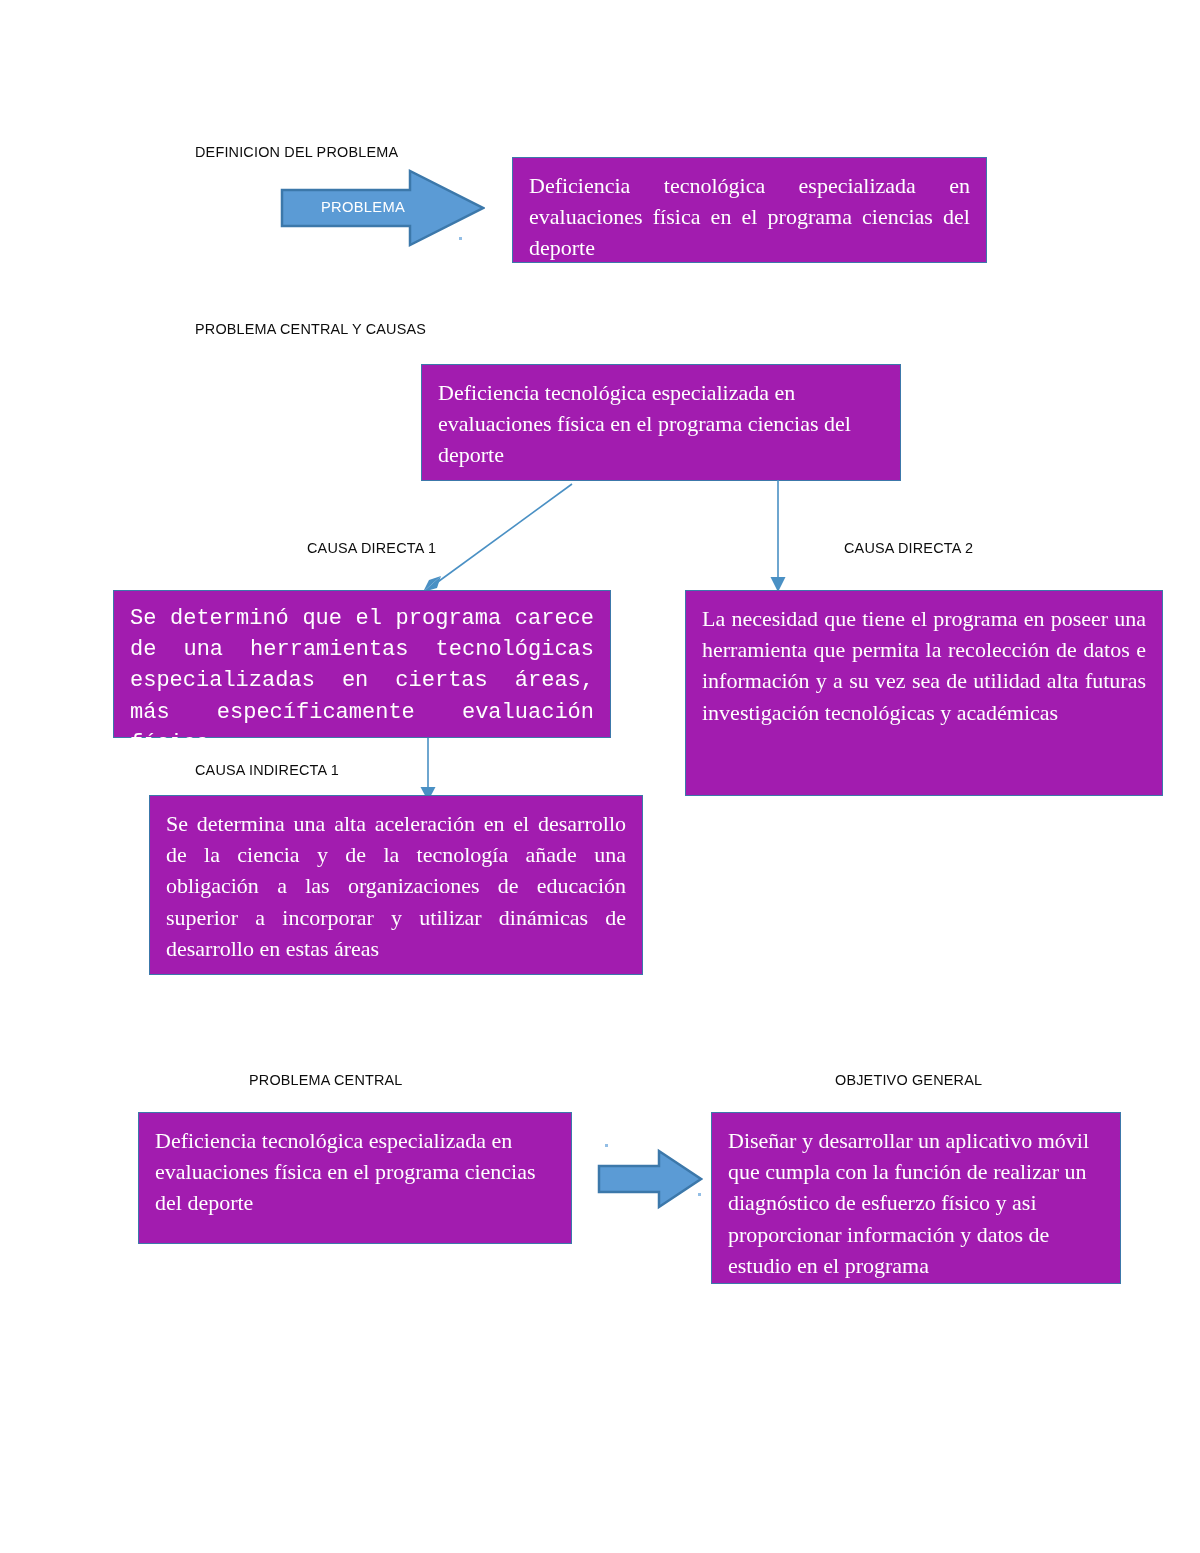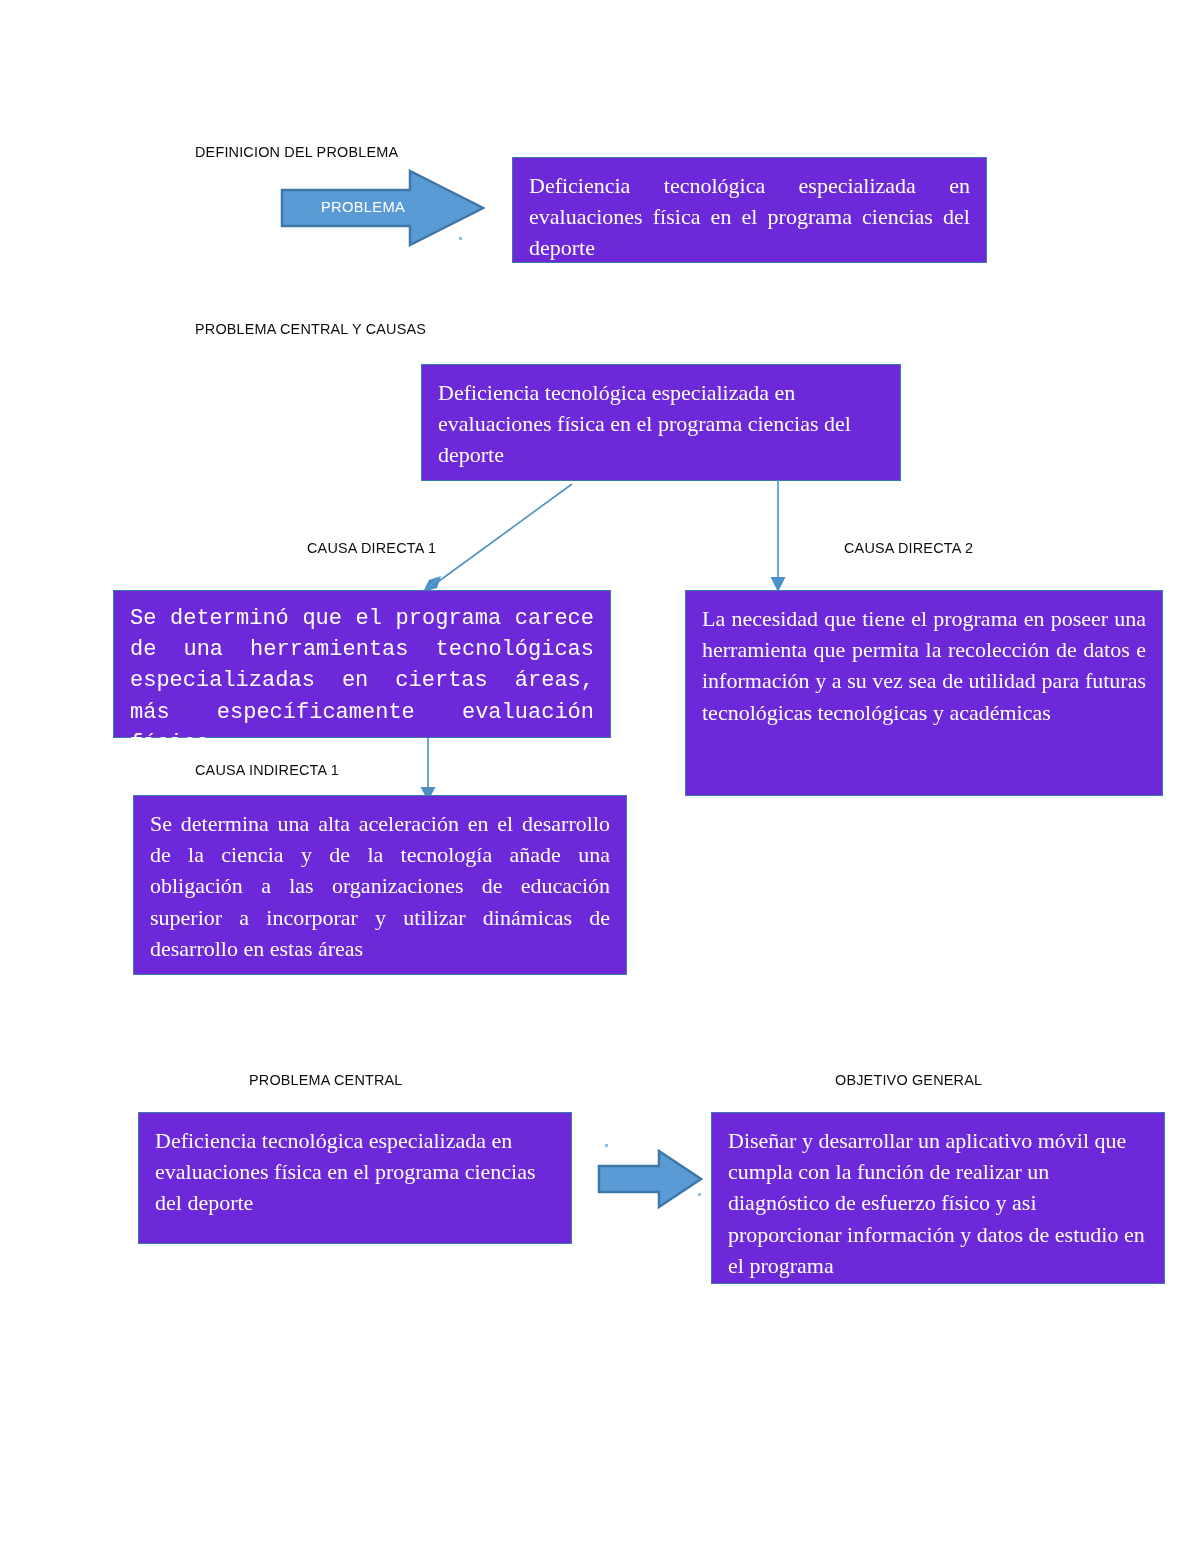--- a/index.html
+++ b/index.html
@@ -30,21 +30,21 @@
     letter-spacing: 0.2px;
     color: #0d0d0d;
     white-space: nowrap;
     transform: scaleX(0.93);
     transform-origin: left center;
   }
   
   .box {
     position: absolute;
     box-sizing: border-box;
-    background: #6d28d9;
+    background: #a21caf;
     border: 1.5px solid #3c78aa;
     color: #ffffff;
     font-family: "Liberation Serif", serif;
     font-size: 22px;
     line-height: 1.42;
     text-align: justify;
     text-align-last: left;
     padding: 12px 16px 12px 16px;
   }
   .box.nojust { text-align: left; }
@@ -117,50 +117,50 @@
 
   <div class="caption" style="left:282px; top:539px;">CAUSA DIRECTA 1</div>
 
   <div class="caption" style="left:819px; top:539px;">CAUSA DIRECTA 2</div>
 
   <div class="box" style="left:88px; top:590px; width:498px; height:148px;font-family:Liberation Mono, monospace;">
     <span class="box-text">Se determinó que el programa carece de una herramientas tecnológicas especializadas en ciertas áreas, más específicamente evaluación física</span>
   </div>
 
   <div class="box" style="left:660px; top:590px; width:478px; height:206px;">
-    <span class="box-text">La necesidad que tiene el programa en poseer una herramienta que permita la recolección de datos e información y a su vez sea de utilidad para futuras tecnológicas tecnológicas y académicas</span>
+    <span class="box-text">La necesidad que tiene el programa en poseer una herramienta que permita la recolección de datos e información y a su vez sea de utilidad alta futuras investigación tecnológicas y académicas</span>
   </div>
 
   <div class="connector" style="left:392px; top:738px;">
     <svg width="24" height="66" viewBox="0 0 24 66">
       <line x1="11" y1="0" x2="11" y2="50" stroke="#4a90c4" stroke-width="1.6"></line>
       <polygon points="3.5,49 18.5,49 11,63" fill="#4a90c4"></polygon>
     </svg>
   </div>
 
   <div class="caption" style="left:170px; top:761px;">CAUSA INDIRECTA 1</div>
 
-  <div class="box" style="left:108px; top:795px; width:494px; height:180px;">
+  <div class="box" style="left:124px; top:795px; width:494px; height:180px;">
     <span class="box-text">Se determina una alta aceleración en el desarrollo de la ciencia y de la tecnología añade una obligación a las organizaciones de educación superior a incorporar y utilizar dinámicas de desarrollo en estas áreas</span>
   </div>
 
   <div class="caption" style="left:224px; top:1071px;">PROBLEMA CENTRAL</div>
 
   <div class="caption" style="left:810px; top:1071px;">OBJETIVO GENERAL</div>
 
   <div class="box nojust" style="left:113px; top:1112px; width:434px; height:132px;">
     <span class="box-text">Deficiencia tecnológica especializada en evaluaciones física en el programa ciencias del deporte</span>
   </div>
 
   <div class="speck" style="left:580px; top:1144px;"></div>
 
   <div class="block-arrow" style="left:572px; top:1148px;">
     <svg width="106" height="62" viewBox="0 0 106 62">
       <polygon points="2,18 62,18 62,3 104,31 62,59 62,44 2,44" fill="#5b9bd5" stroke="#3c78aa" stroke-width="2.5"></polygon>
     </svg>
   </div>
   <div class="speck" style="left:673px; top:1193px;"></div>
 
-  <div class="box nojust" style="left:686px; top:1112px; width:454px; height:172px;">
+  <div class="box nojust" style="left:686px; top:1112px; width:410px; height:172px;">
     <span class="box-text">Diseñar y desarrollar un aplicativo móvil que cumpla con la función de realizar un diagnóstico de esfuerzo físico y asi proporcionar información y datos de estudio en el programa</span>
   </div>
 
 </div>
 
 </body></html>

